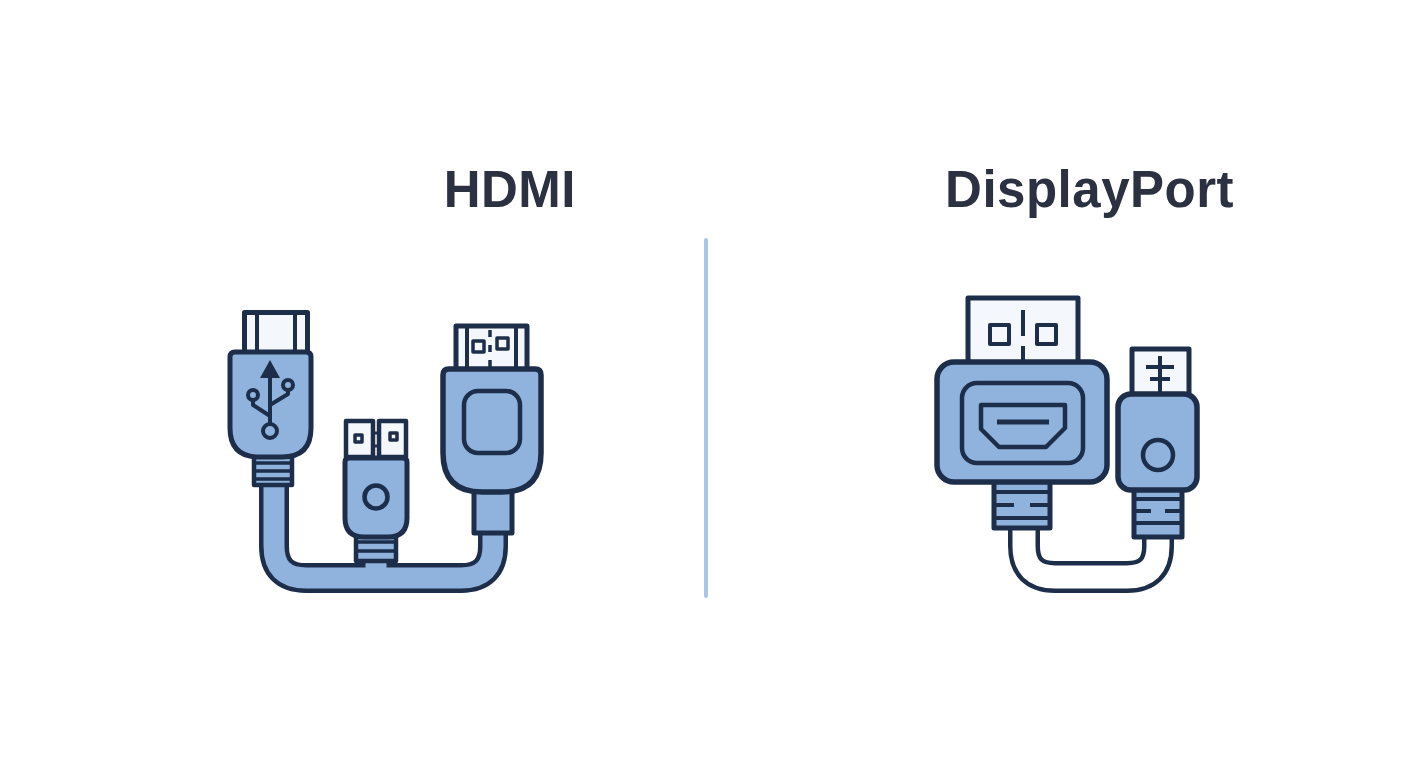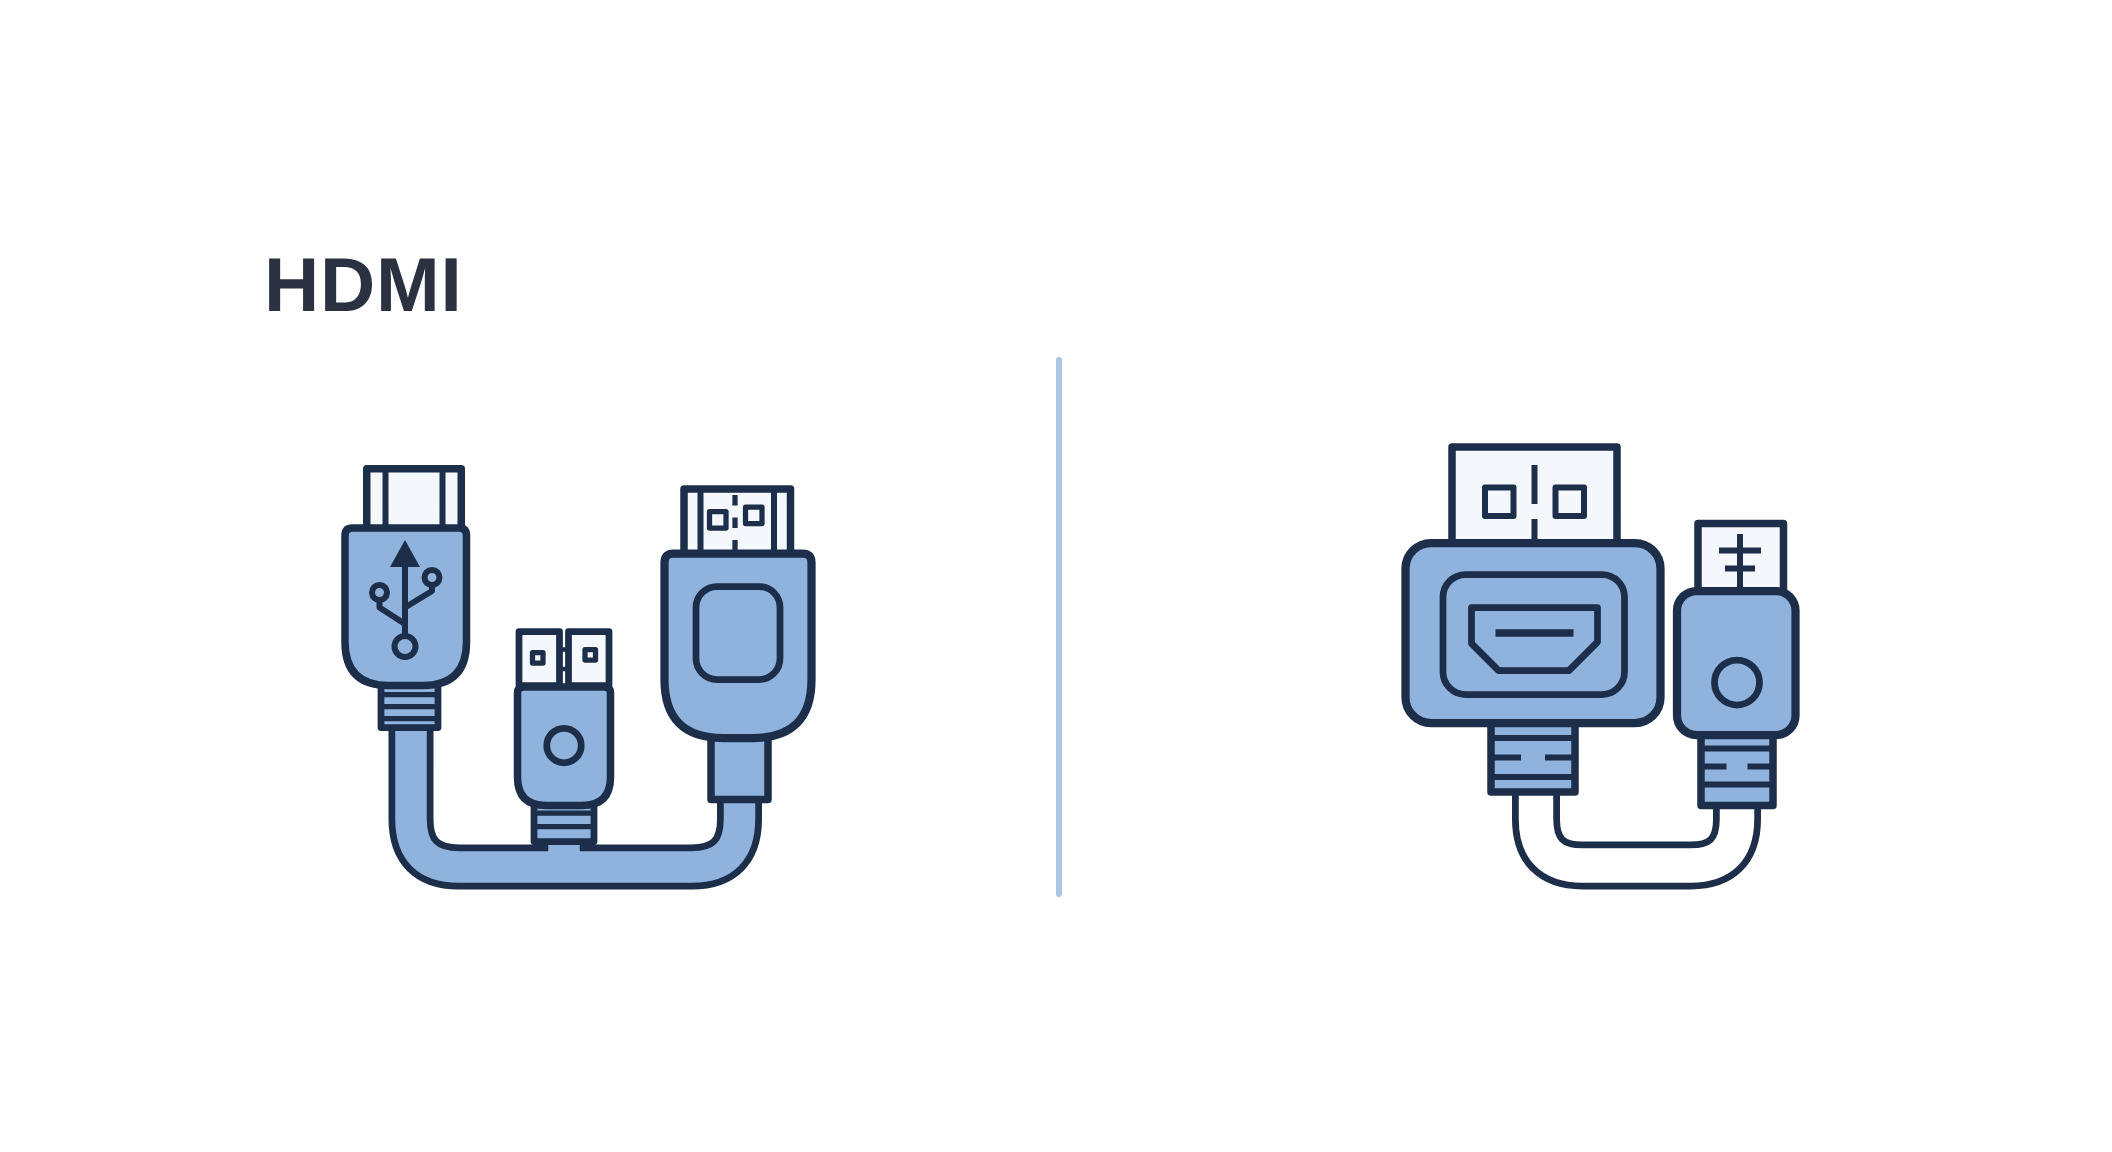--- a/index.html
+++ b/index.html
@@ -10,21 +10,21 @@
     --divider-blue:#a9c7e3;
     --title-text:#2b3140;
     --background:#ffffff;
   }
   *{margin:0;padding:0;box-sizing:border-box;}
   html,body{width:1408px;height:768px;overflow:hidden;}
   body{background:var(--background);font-family:"Liberation Sans", sans-serif;}
   .stage{position:relative;width:1408px;height:768px;background:var(--background);}
   .panel-title{
     position:absolute;top:158px;height:64px;line-height:64px;
-    text-align:left;font-size:51px;font-weight:600;color:var(--title-text);
+    text-align:right;font-size:51px;font-weight:600;color:var(--title-text);
     letter-spacing:0.5px;
   }
   .title-left{left:176px;width:400px;}
   .title-right{left:834px;width:400px;}
   .divider{
     position:absolute;left:704px;top:238px;width:4px;height:360px;
     background:var(--divider-blue);border-radius:2px;
   }
   .illu{position:absolute;}
   .illu-left{left:220px;top:295px;width:350px;height:310px;}
@@ -39,20 +39,21 @@
   .cable-out{stroke:var(--outline-navy);fill:none;}
   .cable-blue{stroke:var(--connector-blue);fill:none;}
   .cable-white{stroke:var(--cable-white);fill:none;}
 </style>
 </head>
 <body>
 
 <div class="stage">
 
   <div class="panel-title title-left">HDMI</div>
+  <div class="panel-title title-right">DisplayPort</div>
 
   <div class="divider"></div>
 
   <svg class="illu illu-left" viewBox="220 295 350 310">
 
     <g>
       <path class="cable-out" stroke-width="30" d="M274 455 L274 546 Q274 578 306 578 L461 578 Q493 578 493 546 L493 495"></path>
       <path class="cable-out" stroke-width="30" d="M376 538 L376 578"></path>
       <path class="cable-blue" stroke-width="21" d="M274 455 L274 546 Q274 578 306 578 L461 578 Q493 578 493 546 L493 495"></path>
       <path class="cable-blue" stroke-width="21" d="M376 538 L376 578"></path>

